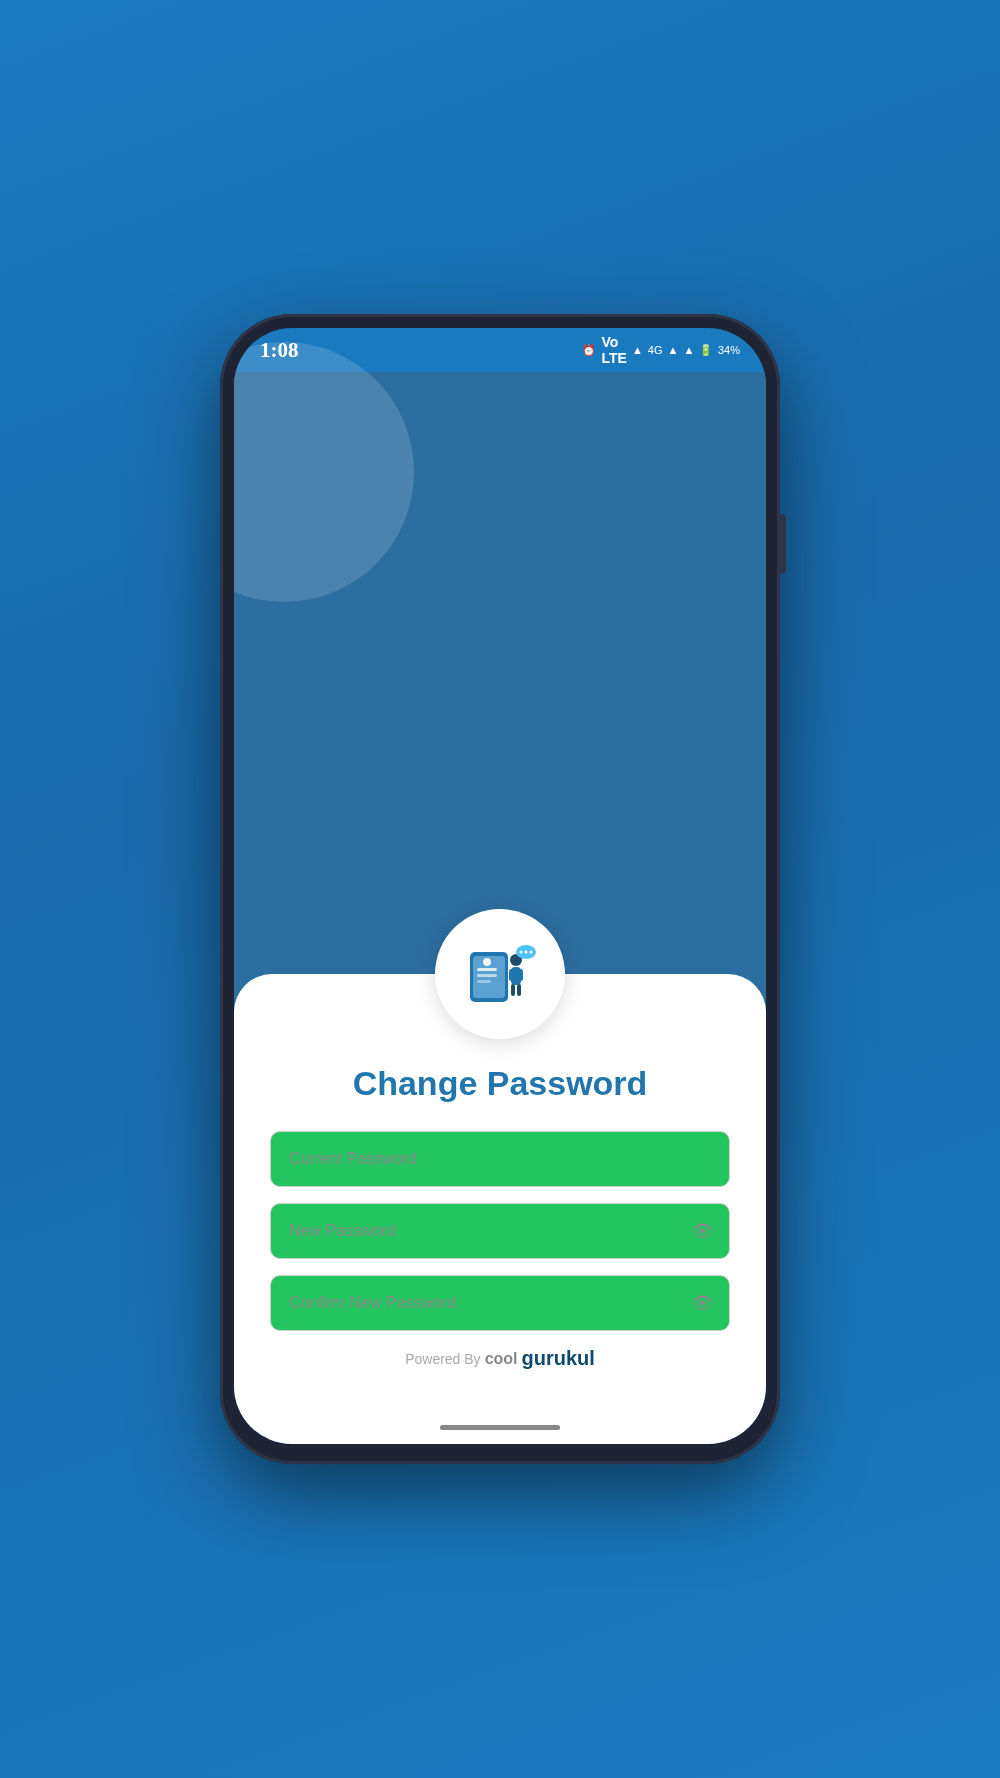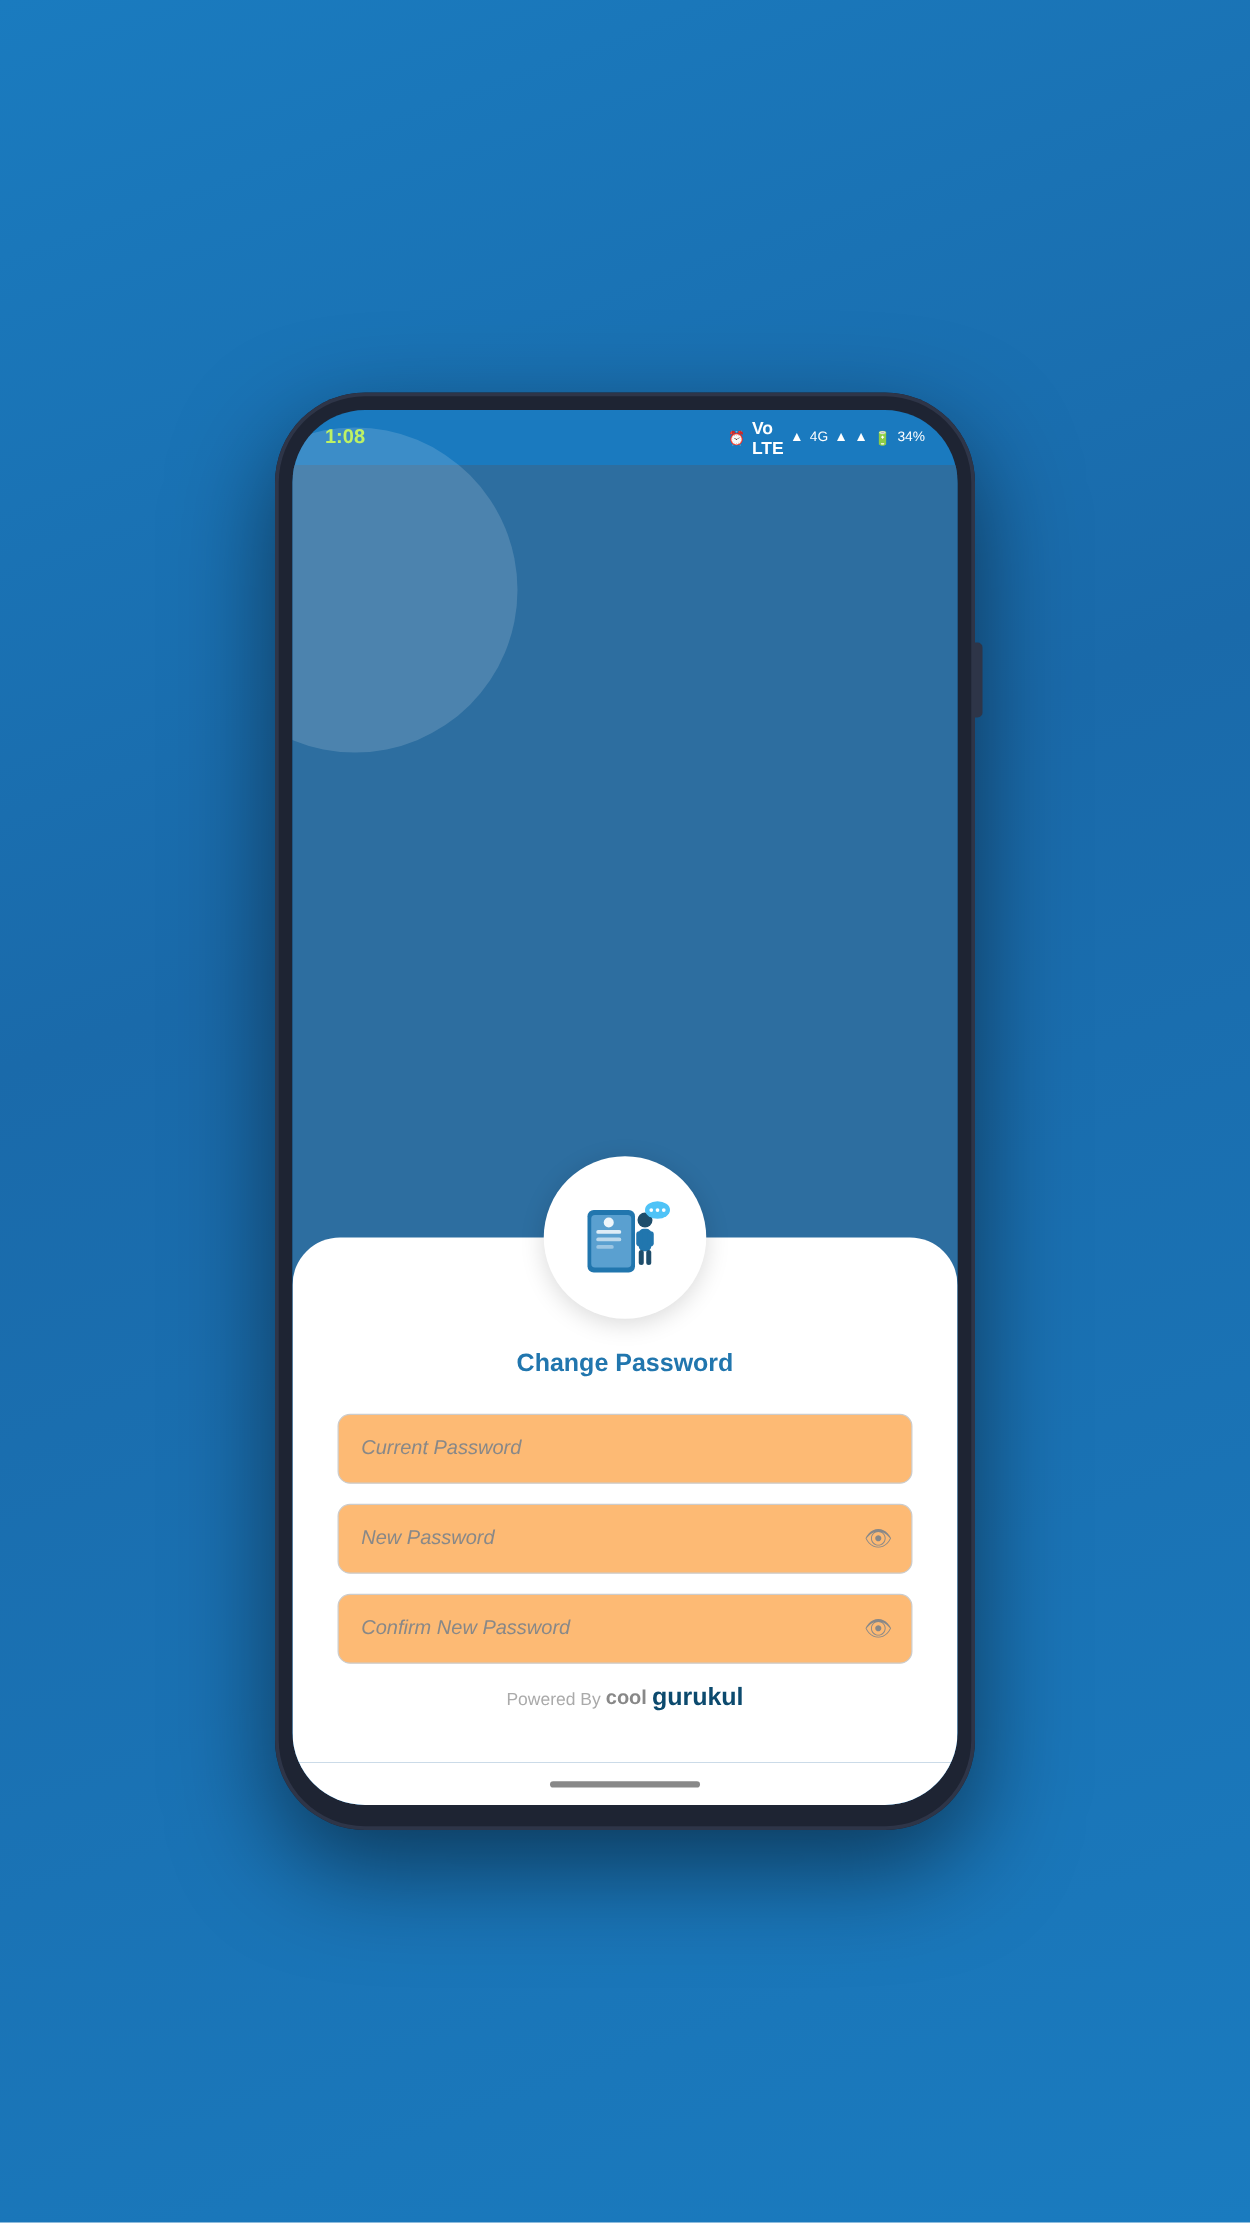--- a/index.html
+++ b/index.html
@@ -47,23 +47,24 @@
       display: flex;
       align-items: center;
       justify-content: space-between;
       padding: 0 26px;
       background: transparent;
       z-index: 10;
       flex-shrink: 0;
     }
 
     .status-time {
-      font-size: 16px;
-      font-weight: 700;
-      color: #bef264;
+      font-size: 21px;
+      font-weight: 700;
+      color: #ffffff;
+      font-family: Liberation Serif, serif;
     }
 
     .status-icons {
       display: flex;
       align-items: center;
       gap: 5px;
       font-size: 12px;
       color: #fff;
     }
 
@@ -126,21 +127,21 @@
       background: #fff;
       border-radius: 38px 38px 0 0;
       padding: 90px 36px 40px;
       display: flex;
       flex-direction: column;
       align-items: center;
       gap: 0;
     }
 
     .card-title {
-      font-size: 20px;
+      font-size: 34px;
       font-weight: 700;
       color: #2176ae;
       margin-bottom: 28px;
       text-align: left;
     }
 
     .input-group {
       width: 100%;
       margin-bottom: 16px;
       position: relative;
@@ -148,22 +149,21 @@
 
     .input-field {
       width: 100%;
       height: 56px;
       border: 1.5px solid #ccc;
       border-radius: 10px;
       padding: 0 48px 0 18px;
       font-size: 16px;
       color: #555;
       outline: none;
-      background: #fdba74;
-      font-style: italic;
+      background: #22c55e;
     }
 
     .input-field::placeholder {
       color: #888;
       font-size: 16px;
     }
 
     .eye-icon {
       position: absolute;
       right: 16px;

